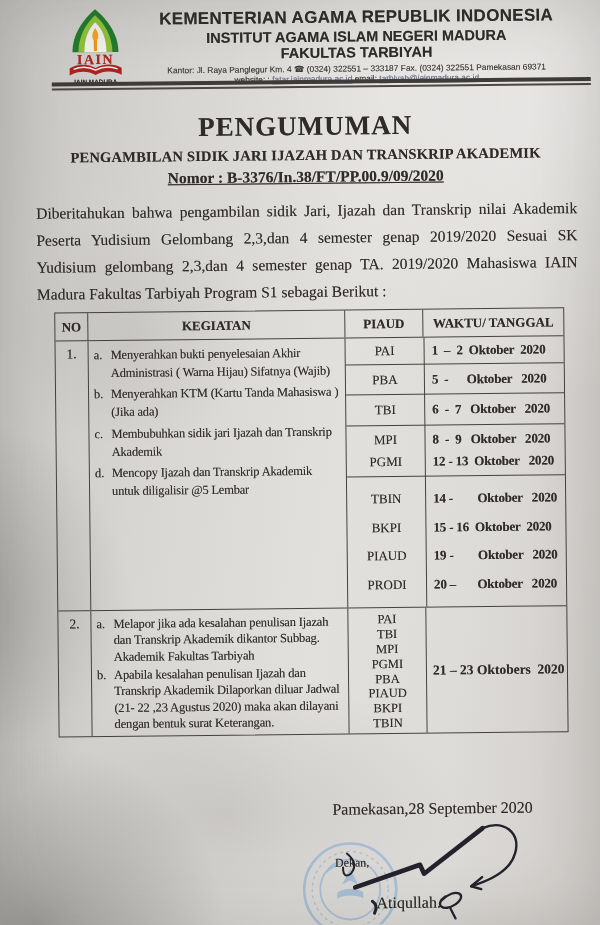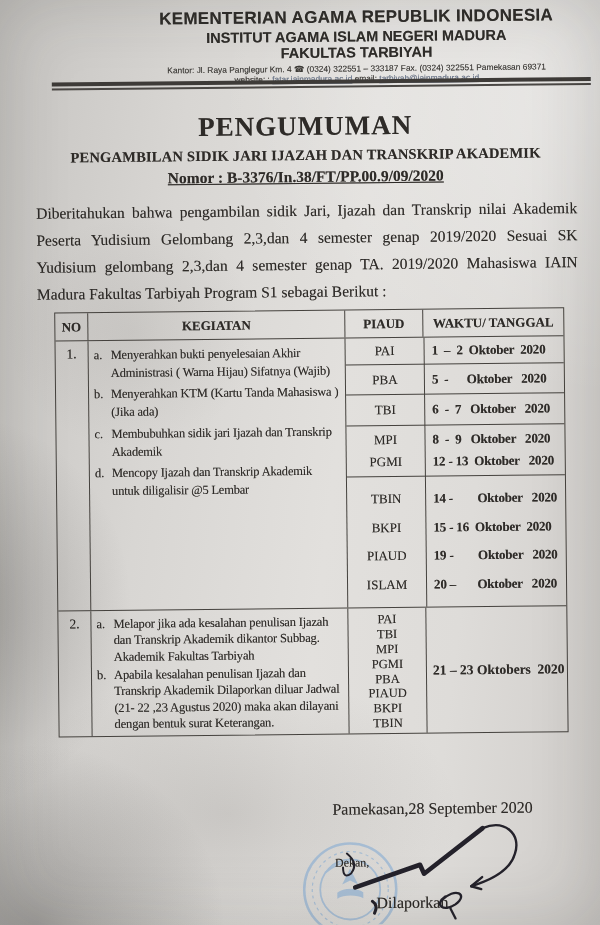--- a/index.html
+++ b/index.html
@@ -84,20 +84,33 @@
   .sig-role{position:absolute;left:330px;top:856px;font-size:12px;}
   .sig-name{position:absolute;left:371px;top:895px;font-size:16px;}
   .stamp{position:absolute;left:280px;top:833px;width:140px;height:92px;opacity:.85;}
   .ink{position:absolute;left:320px;top:818px;width:200px;height:107px;}
 </style>
 </head>
 <body>
 
 <div class="sheet">
 
+  <div class="logo">
+    <svg width="78" height="80" viewBox="0 0 78 80">
+      <path d="M39,2 C27,12 16,27 16,45 L62,45 C62,27 51,12 39,2 Z" fill="#237a2d"></path>
+      <path d="M39,8 C30,16 22,29 22,45 L56,45 C56,29 48,16 39,8 Z" fill="#8fbf3d"></path>
+      <path d="M39,15 C32,22 28,31 28,45 L50,45 C50,31 46,22 39,15 Z" fill="#efeeea"></path>
+      <path d="M39,21 C35,27 35,32 39,35 C43,32 43,27 39,21 Z" fill="#f0a21f"></path>
+      <rect x="37.4" y="33" width="3.2" height="11" fill="#e8971a"></rect>
+      <text x="39" y="57" font-size="14" font-weight="bold" fill="#b7221f" text-anchor="middle" font-family="Liberation Serif, serif" letter-spacing="1.5">IAIN</text>
+      <path d="M13,61 C22,56 32,57 39,61 C46,57 56,56 65,61 L65,68 C55,63 46,64 39,68 C32,64 23,63 13,68 Z" fill="#a92320"></path>
+      <path d="M17,62 C25,59 33,60 39,63 C45,60 53,59 61,62" stroke="#f3f2ee" stroke-width="1.4" fill="none"></path>
+      <text x="39" y="77" font-size="6.4" font-weight="bold" fill="#33312e" text-anchor="middle" font-family="Liberation Sans, sans-serif">IAIN MADURA</text>
+    </svg>
+  </div>
   <div class="lh-text">
     <div class="lh1">KEMENTERIAN AGAMA REPUBLIK INDONESIA</div>
     <div class="lh2">INSTITUT AGAMA ISLAM NEGERI MADURA</div>
     <div class="lh3">FAKULTAS TARBIYAH</div>
     <div class="lh4">Kantor:  Jl. Raya Panglegur Km. 4 ☎ (0324) 322551 – 333187  Fax. (0324) 322551 Pamekasan 69371</div>
     <div class="lh5">
       <span>website: :</span>
       <span class="lh-link">fatar.iainmadura.ac.id</span>
       <span>email:</span>
       <span class="lh-link">tarbiyah@iainmadura.ac.id</span>
@@ -166,21 +179,21 @@
           <div class="col">
             <span class="sw">8  -  9   Oktober   2020</span>
             <span class="sw">12 - 13  Oktober   2020</span>
           </div>
         </div>
         <div class="sg5">
           <div class="col">
             <span class="sp">TBIN</span>
             <span class="sp">BKPI</span>
             <span class="sp">PIAUD</span>
-            <span class="sp">ISLAM</span>
+            <span class="sp">PRODI</span>
           </div>
           <div class="col">
             <span class="sw">14 -        Oktober   2020</span>
             <span class="sw">15 - 16  Oktober  2020</span>
             <span class="sw">19 -        Oktober   2020</span>
             <span class="sw">20 –       Oktober   2020</span>
           </div>
         </div>
       </div>
     </div>
@@ -218,21 +231,21 @@
         <circle cx="65" cy="57" r="38" stroke-width="1.2" stroke-dasharray="3 3.5"></circle>
         <circle cx="65" cy="57" r="30" stroke-width="1.8"></circle>
         <path d="M65,36 L57,52 L65,48 L73,52 Z" fill="#7ba7d4" stroke="none"></path>
         <path d="M52,60 C58,55 72,55 78,60 L78,66 C72,62 58,62 52,66 Z" fill="#7ba7d4" stroke="none"></path>
         <path d="M40,40 Q52,30 65,29" stroke-width="2"></path>
       </g>
     </svg>
   </div>
   <div class="sig-place">Pamekasan,28 September 2020</div>
   <div class="sig-role">Dekan,</div>
-  <div class="sig-name">Dilaporkan.</div>
+  <div class="sig-name">Atiqullah.</div>
   <div class="ink">
     <svg width="200" height="107" viewBox="0 0 200 107">
       <g stroke="#24222b" fill="none" stroke-linecap="round" stroke-linejoin="round">
         <path d="M30,70 L95,48 L99,57 L158,12" stroke-width="4.6"></path>
         <path d="M158,12 C180,3 197,18 190,38 C186,52 170,63 146,70" stroke-width="2.4"></path>
         <path d="M146,70 L157,61 M146,70 L156,73" stroke-width="2.4"></path>
         <path d="M22,36 Q34,46 26,56 Q18,62 18,50" stroke-width="2"></path>
         <path d="M47,84 Q53,88 49,96" stroke-width="3"></path>
         <path d="M116,84 C130,70 144,78 130,88 C118,96 108,88 120,80" stroke-width="2.3"></path>
         <path d="M125,92 L130,102" stroke-width="2.3"></path>

